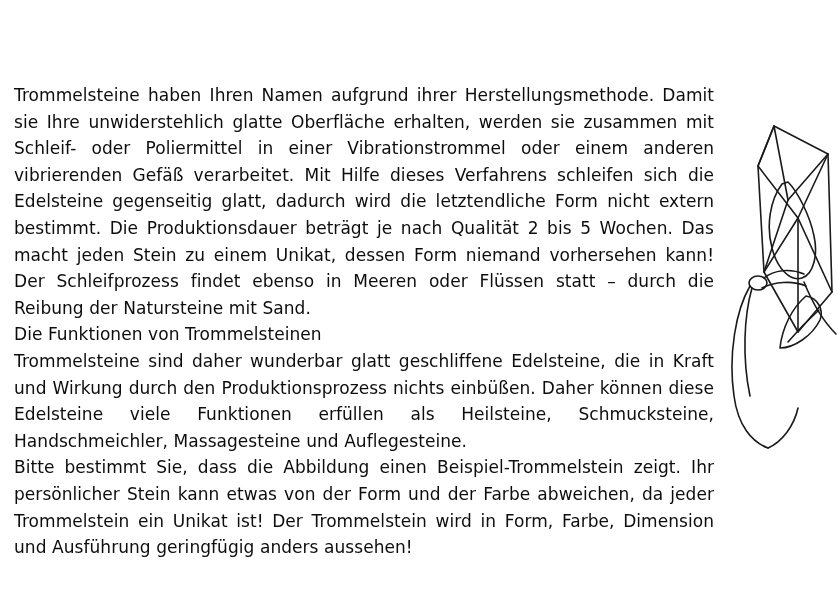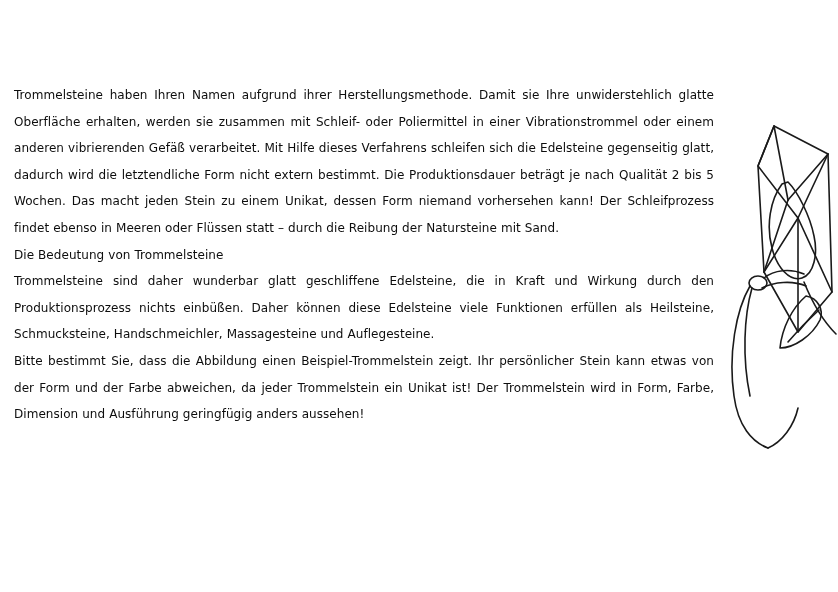--- a/index.html
+++ b/index.html
@@ -21,21 +21,21 @@
     height: 592px;
   }
   #text-block {
     position: absolute;
     left: 14px;
     top: 82px;
     width: 700px;
   }
   .para {
     margin: 0;
-    font-size: 12px;
+    font-size: 17px;
     line-height: 26.6px;
     text-align: left;
     letter-spacing: 0.05px;
     word-spacing: 0.1px;
     color: #0d0d0d;
   }
   .para.justified {
     text-align: justify;
     text-justify: inter-word;
   }
@@ -48,21 +48,21 @@
     pointer-events: none;
   }
 </style>
 </head>
 <body>
 
 <div id="page">
 
   <div id="text-block">
     <p class="para justified">Trommelsteine haben Ihren Namen aufgrund ihrer Herstellungsmethode. Damit sie Ihre unwiderstehlich glatte Oberfläche erhalten, werden sie zusammen mit Schleif- oder Poliermittel in einer Vibrationstrommel oder einem anderen vibrierenden Gefäß verarbeitet. Mit Hilfe dieses Verfahrens schleifen sich die Edelsteine gegenseitig glatt, dadurch wird die letztendliche Form nicht extern bestimmt. Die Produktionsdauer beträgt je nach Qualität 2 bis 5 Wochen. Das macht jeden Stein zu einem Unikat, dessen Form niemand vorhersehen kann!  Der Schleifprozess findet ebenso in Meeren oder Flüssen statt – durch die Reibung der Natursteine mit Sand.</p>
-    <p class="para">Die Bedeutung von Trommelsteine</p>
+    <p class="para">Die Funktionen von Trommelsteinen</p>
     <p class="para justified">Trommelsteine sind daher wunderbar glatt geschliffene Edelsteine, die in Kraft und Wirkung durch den Produktionsprozess nichts einbüßen. Daher können diese Edelsteine viele Funktionen erfüllen als Heilsteine, Schmucksteine, Handschmeichler, Massagesteine und Auflegesteine.</p>
     <p class="para justified">Bitte bestimmt Sie, dass die Abbildung einen Beispiel-Trommelstein zeigt. Ihr persönlicher Stein kann etwas von der Form und der Farbe abweichen, da jeder Trommelstein ein Unikat ist! Der Trommelstein wird in Form, Farbe, Dimension und Ausführung geringfügig anders aussehen!</p>
   </div>
 
   <svg id="decor-illustration" viewBox="0 0 160 360" aria-hidden="true">
     <g fill="none" stroke="#1a1a1a" stroke-width="1.6" stroke-linejoin="round" stroke-linecap="round">
 
       <path d="M96 30 L150 58 L154 196 L120 236 L86 176 L80 70 Z"></path>
       <path d="M96 30 L80 70 L120 122 L150 58"></path>
       <path d="M120 122 L120 236"></path>

